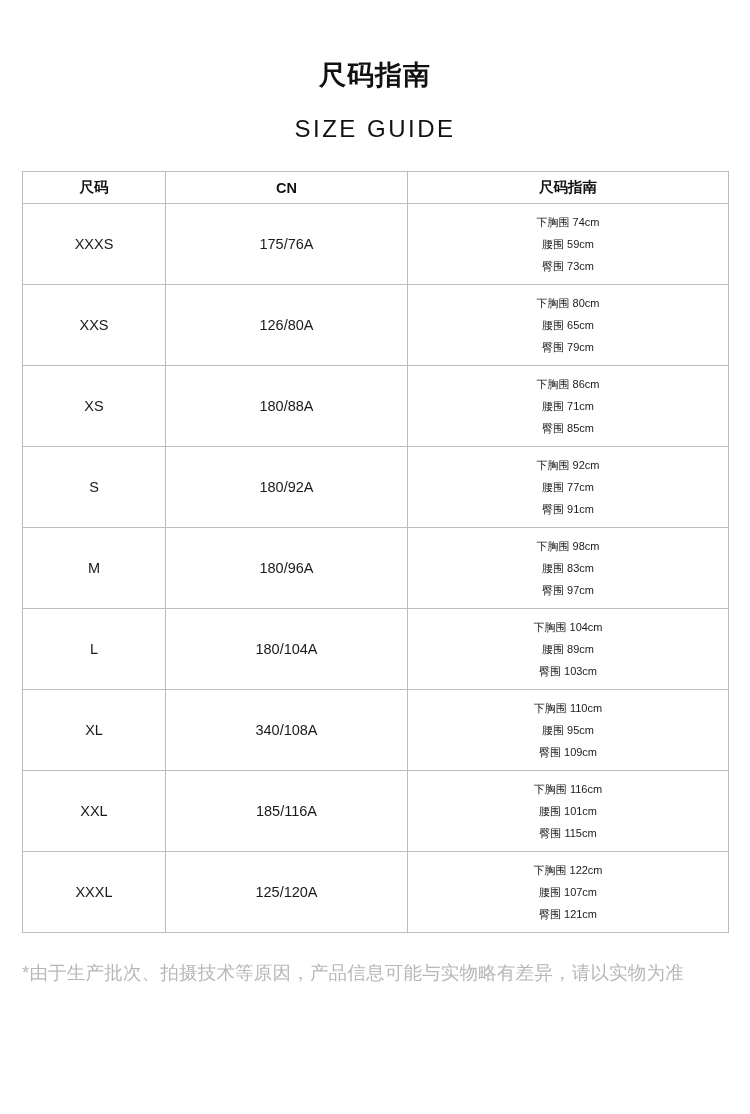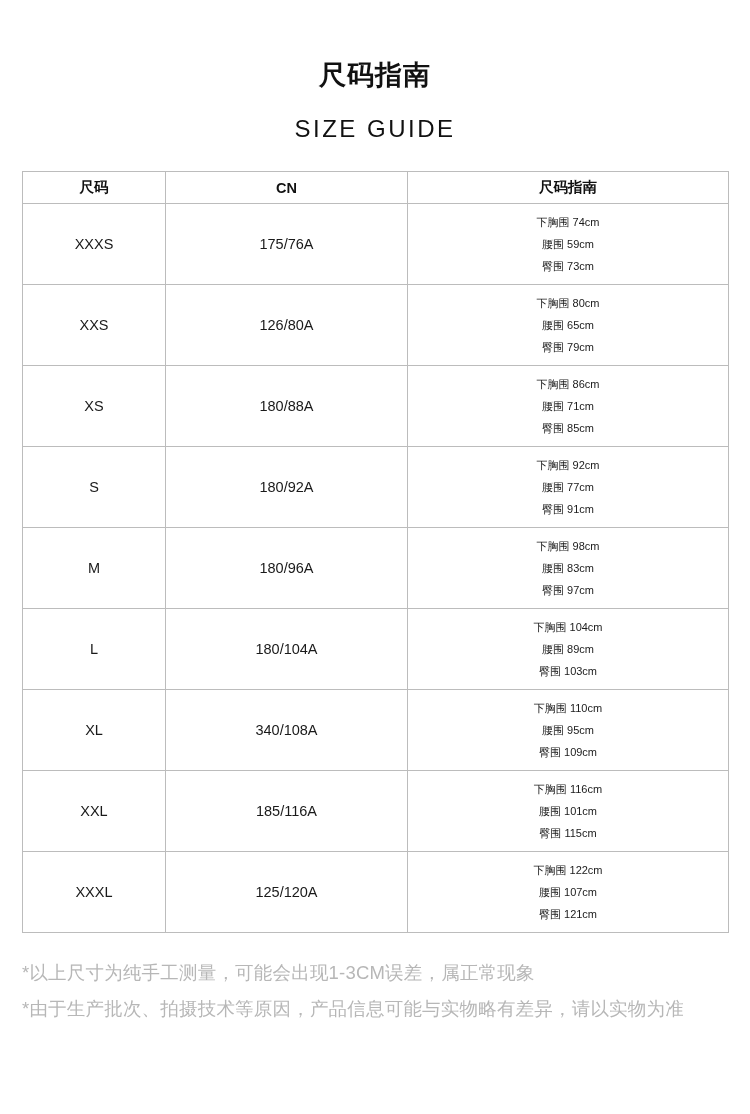--- a/index.html
+++ b/index.html
@@ -202,17 +202,16 @@
               <span class="detail-line">下胸围 122cm</span>
               <span class="detail-line">腰围 107cm</span>
               <span class="detail-line">臀围 121cm</span>
             </td>
           </tr>
         </tbody>
     </table>
   </div>
 
   <div class="notes" id="notes-block">
-      <span class="note-line">*以上尺寸为纯手工测量，可能会出现1-3CM误差，属正常现象</span>
       <span class="note-line">*由于生产批次、拍摄技术等原因，产品信息可能与实物略有差异，请以实物为准</span>
     </div>
 
 </div>
 
 </body></html>

